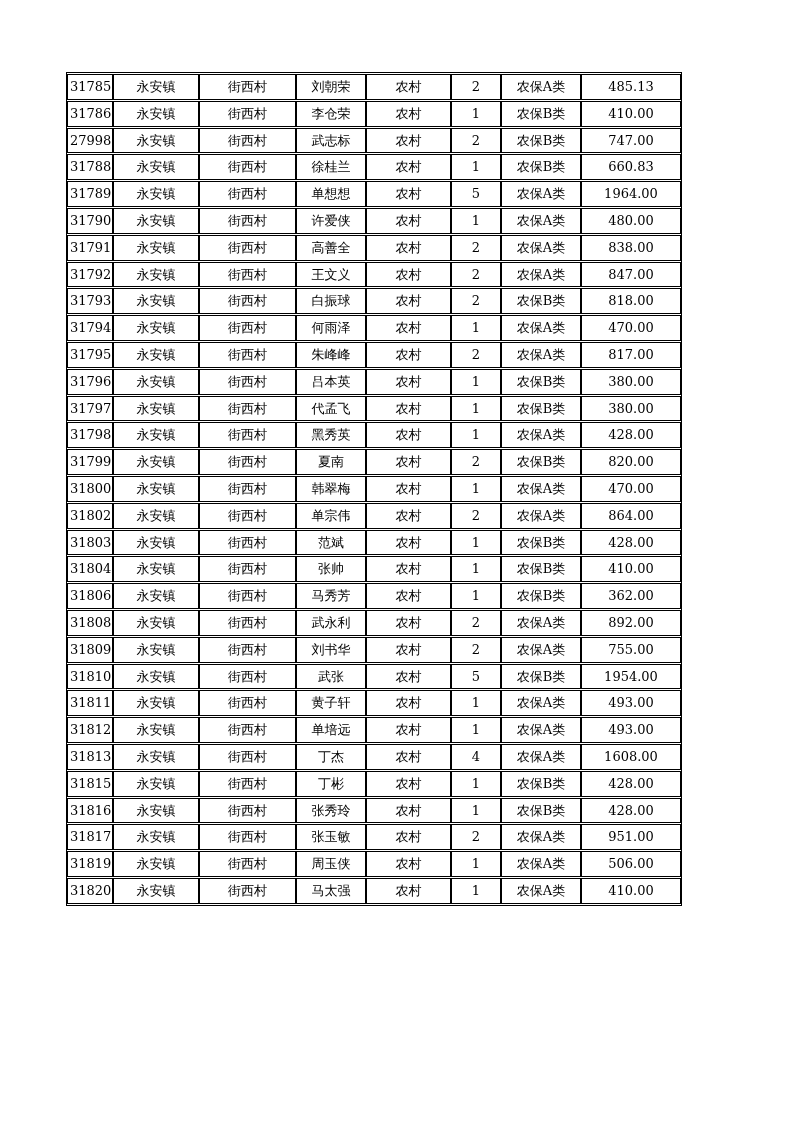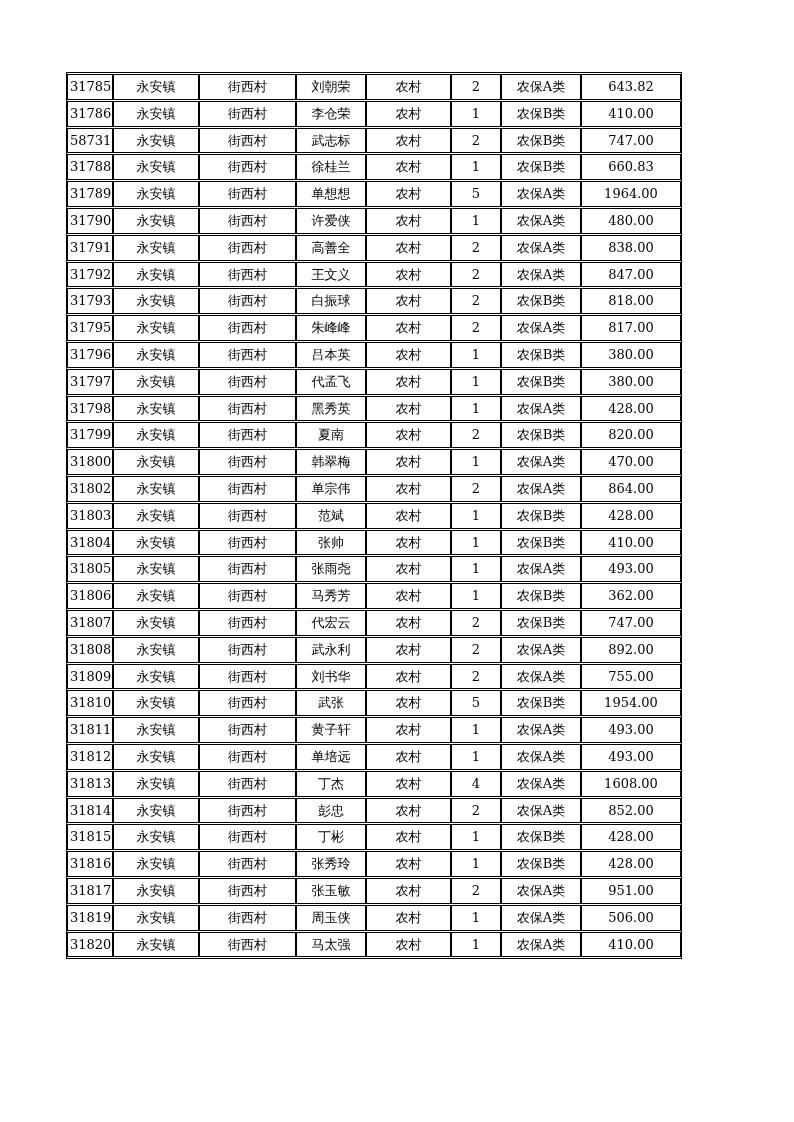--- a/index.html
+++ b/index.html
@@ -57,34 +57,34 @@
       </colgroup>
     <tbody>
         <tr>
           <td>31785</td>
           <td>永安镇</td>
           <td>街西村</td>
           <td>刘朝荣</td>
           <td>农村</td>
           <td>2</td>
           <td>农保A类</td>
-          <td>643.82</td>
+          <td>485.13</td>
         </tr>
         <tr>
           <td>31786</td>
           <td>永安镇</td>
           <td>街西村</td>
           <td>李仓荣</td>
           <td>农村</td>
           <td>1</td>
           <td>农保B类</td>
           <td>410.00</td>
         </tr>
         <tr>
-          <td>58731</td>
+          <td>27998</td>
           <td>永安镇</td>
           <td>街西村</td>
           <td>武志标</td>
           <td>农村</td>
           <td>2</td>
           <td>农保B类</td>
           <td>747.00</td>
         </tr>
         <tr>
           <td>31788</td>
@@ -140,20 +140,30 @@
           <td>31793</td>
           <td>永安镇</td>
           <td>街西村</td>
           <td>白振球</td>
           <td>农村</td>
           <td>2</td>
           <td>农保B类</td>
           <td>818.00</td>
         </tr>
         <tr>
+          <td>31794</td>
+          <td>永安镇</td>
+          <td>街西村</td>
+          <td>何雨泽</td>
+          <td>农村</td>
+          <td>1</td>
+          <td>农保A类</td>
+          <td>470.00</td>
+        </tr>
+        <tr>
           <td>31795</td>
           <td>永安镇</td>
           <td>街西村</td>
           <td>朱峰峰</td>
           <td>农村</td>
           <td>2</td>
           <td>农保A类</td>
           <td>817.00</td>
         </tr>
         <tr>
@@ -230,118 +240,88 @@
           <td>31804</td>
           <td>永安镇</td>
           <td>街西村</td>
           <td>张帅</td>
           <td>农村</td>
           <td>1</td>
           <td>农保B类</td>
           <td>410.00</td>
         </tr>
         <tr>
-          <td>31805</td>
-          <td>永安镇</td>
-          <td>街西村</td>
-          <td>张雨尧</td>
+          <td>31806</td>
+          <td>永安镇</td>
+          <td>街西村</td>
+          <td>马秀芳</td>
+          <td>农村</td>
+          <td>1</td>
+          <td>农保B类</td>
+          <td>362.00</td>
+        </tr>
+        <tr>
+          <td>31808</td>
+          <td>永安镇</td>
+          <td>街西村</td>
+          <td>武永利</td>
+          <td>农村</td>
+          <td>2</td>
+          <td>农保A类</td>
+          <td>892.00</td>
+        </tr>
+        <tr>
+          <td>31809</td>
+          <td>永安镇</td>
+          <td>街西村</td>
+          <td>刘书华</td>
+          <td>农村</td>
+          <td>2</td>
+          <td>农保A类</td>
+          <td>755.00</td>
+        </tr>
+        <tr>
+          <td>31810</td>
+          <td>永安镇</td>
+          <td>街西村</td>
+          <td>武张</td>
+          <td>农村</td>
+          <td>5</td>
+          <td>农保B类</td>
+          <td>1954.00</td>
+        </tr>
+        <tr>
+          <td>31811</td>
+          <td>永安镇</td>
+          <td>街西村</td>
+          <td>黄子轩</td>
           <td>农村</td>
           <td>1</td>
           <td>农保A类</td>
           <td>493.00</td>
         </tr>
         <tr>
-          <td>31806</td>
-          <td>永安镇</td>
-          <td>街西村</td>
-          <td>马秀芳</td>
-          <td>农村</td>
-          <td>1</td>
-          <td>农保B类</td>
-          <td>362.00</td>
-        </tr>
-        <tr>
-          <td>31807</td>
-          <td>永安镇</td>
-          <td>街西村</td>
-          <td>代宏云</td>
-          <td>农村</td>
-          <td>2</td>
-          <td>农保B类</td>
-          <td>747.00</td>
-        </tr>
-        <tr>
-          <td>31808</td>
-          <td>永安镇</td>
-          <td>街西村</td>
-          <td>武永利</td>
-          <td>农村</td>
-          <td>2</td>
-          <td>农保A类</td>
-          <td>892.00</td>
-        </tr>
-        <tr>
-          <td>31809</td>
-          <td>永安镇</td>
-          <td>街西村</td>
-          <td>刘书华</td>
-          <td>农村</td>
-          <td>2</td>
-          <td>农保A类</td>
-          <td>755.00</td>
-        </tr>
-        <tr>
-          <td>31810</td>
-          <td>永安镇</td>
-          <td>街西村</td>
-          <td>武张</td>
-          <td>农村</td>
-          <td>5</td>
-          <td>农保B类</td>
-          <td>1954.00</td>
-        </tr>
-        <tr>
-          <td>31811</td>
-          <td>永安镇</td>
-          <td>街西村</td>
-          <td>黄子轩</td>
+          <td>31812</td>
+          <td>永安镇</td>
+          <td>街西村</td>
+          <td>单培远</td>
           <td>农村</td>
           <td>1</td>
           <td>农保A类</td>
           <td>493.00</td>
         </tr>
         <tr>
-          <td>31812</td>
-          <td>永安镇</td>
-          <td>街西村</td>
-          <td>单培远</td>
-          <td>农村</td>
-          <td>1</td>
-          <td>农保A类</td>
-          <td>493.00</td>
-        </tr>
-        <tr>
           <td>31813</td>
           <td>永安镇</td>
           <td>街西村</td>
           <td>丁杰</td>
           <td>农村</td>
           <td>4</td>
           <td>农保A类</td>
           <td>1608.00</td>
-        </tr>
-        <tr>
-          <td>31814</td>
-          <td>永安镇</td>
-          <td>街西村</td>
-          <td>彭忠</td>
-          <td>农村</td>
-          <td>2</td>
-          <td>农保A类</td>
-          <td>852.00</td>
         </tr>
         <tr>
           <td>31815</td>
           <td>永安镇</td>
           <td>街西村</td>
           <td>丁彬</td>
           <td>农村</td>
           <td>1</td>
           <td>农保B类</td>
           <td>428.00</td>

